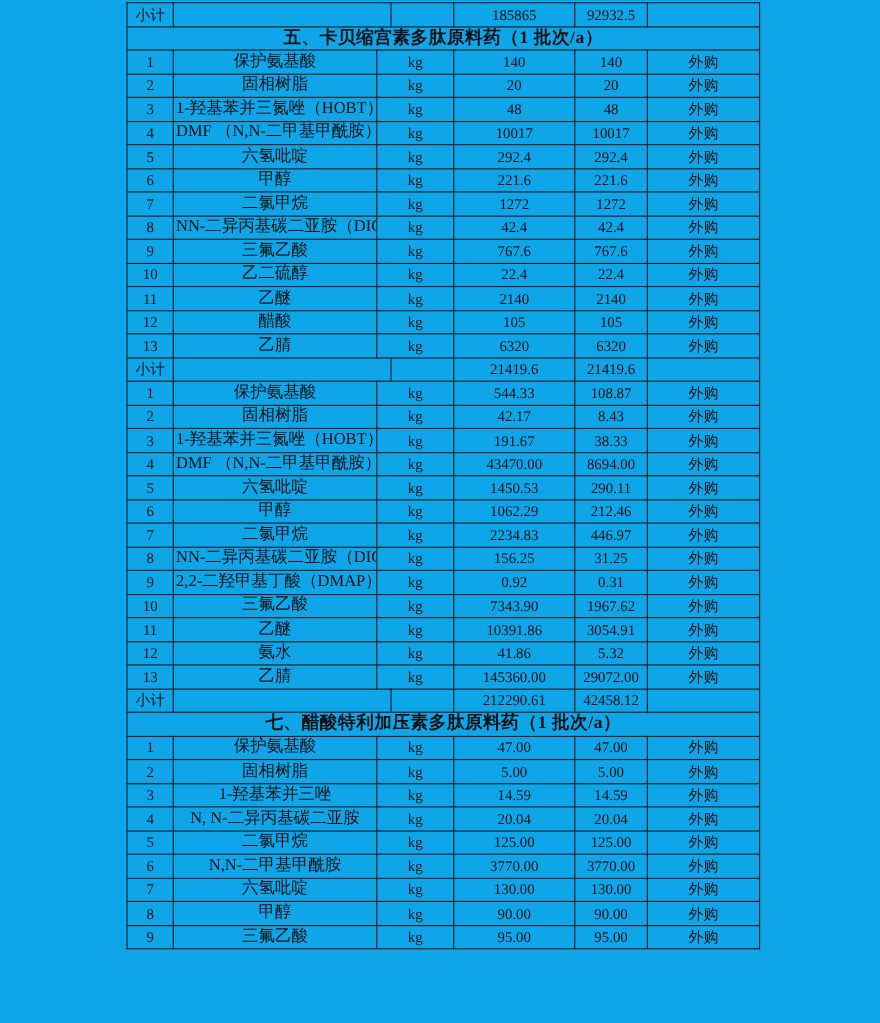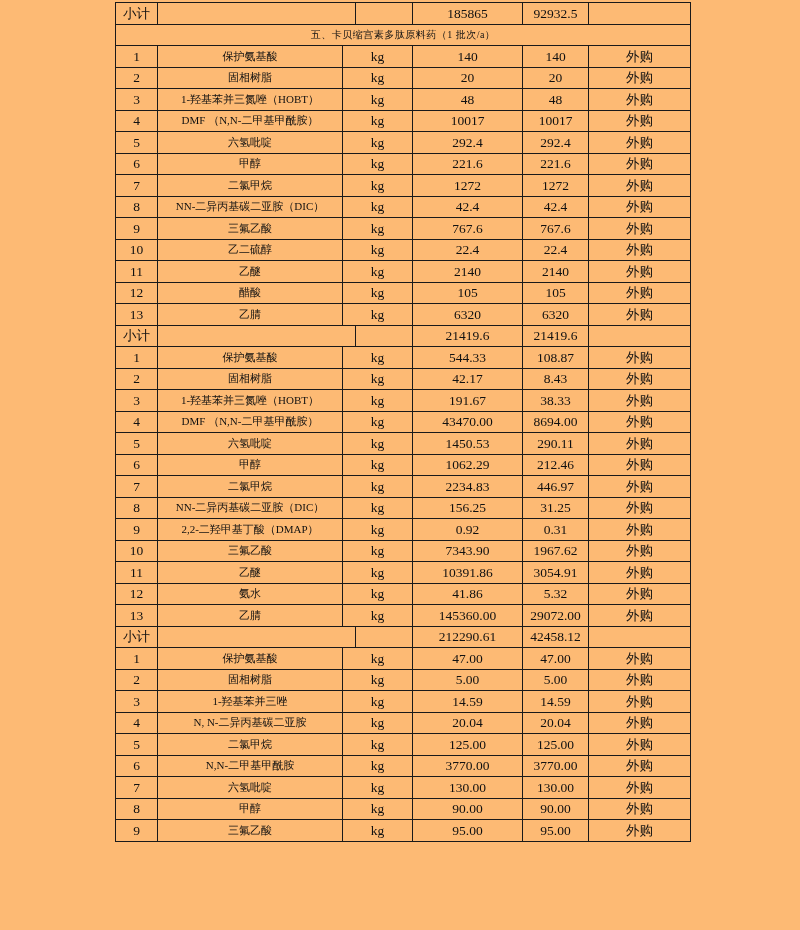--- a/index.html
+++ b/index.html
@@ -5,21 +5,21 @@
   * { margin: 0; padding: 0; box-sizing: border-box; }
   html, body { background: #ffffff; }
   body {
     width: 800px; height: 930px;
     font-family: "Liberation Serif", "DejaVu Serif", serif;
     color: #111111;
   }
   .page {
     position: relative;
     width: 800px; height: 930px;
-    background: #fdba74;
+    background: #0ea5e9;
     overflow: hidden;
   }
   table.materials {
     position: absolute;
     left: 115px; top: 2px;
     width: 575px;
     border-collapse: collapse;
     table-layout: fixed;
   }
   table.materials td {
@@ -28,25 +28,25 @@
     padding: 0 2px;
     text-align: center;
     vertical-align: middle;
     font-size: 13.5px;
     line-height: 1;
     white-space: nowrap;
     overflow: hidden;
     color: #111111;
   }
   table.materials td.section-cell {
-    font-weight: normal;
-    font-size: 10px;
+    font-weight: bold;
+    font-size: 16px;
     letter-spacing: 0.5px;
   }
-  table.materials td.name-cell { font-size: 11px; }
+  table.materials td.name-cell { font-size: 15px; }
 </style>
 </head>
 <body>
 
 <div class="page">
   <table class="materials">
     <colgroup>
       <col style="width:42px">
       <col style="width:185px">
       <col style="width:13px">
@@ -285,20 +285,23 @@
         </tr>
         <tr>
           <td>小计</td>
           <td colspan="2" class="name-cell"></td>
           <td></td>
           <td>212290.61</td>
           <td>42458.12</td>
           <td></td>
         </tr>
         <tr>
+          <td colspan="7" class="section-cell">七、醋酸特利加压素多肽原料药（1 批次/a）</td>
+        </tr>
+        <tr>
           <td>1</td>
           <td class="name-cell">保护氨基酸</td>
           <td colspan="2">kg</td>
           <td>47.00</td>
           <td>47.00</td>
           <td>外购</td>
         </tr>
         <tr>
           <td>2</td>
           <td class="name-cell">固相树脂</td>

